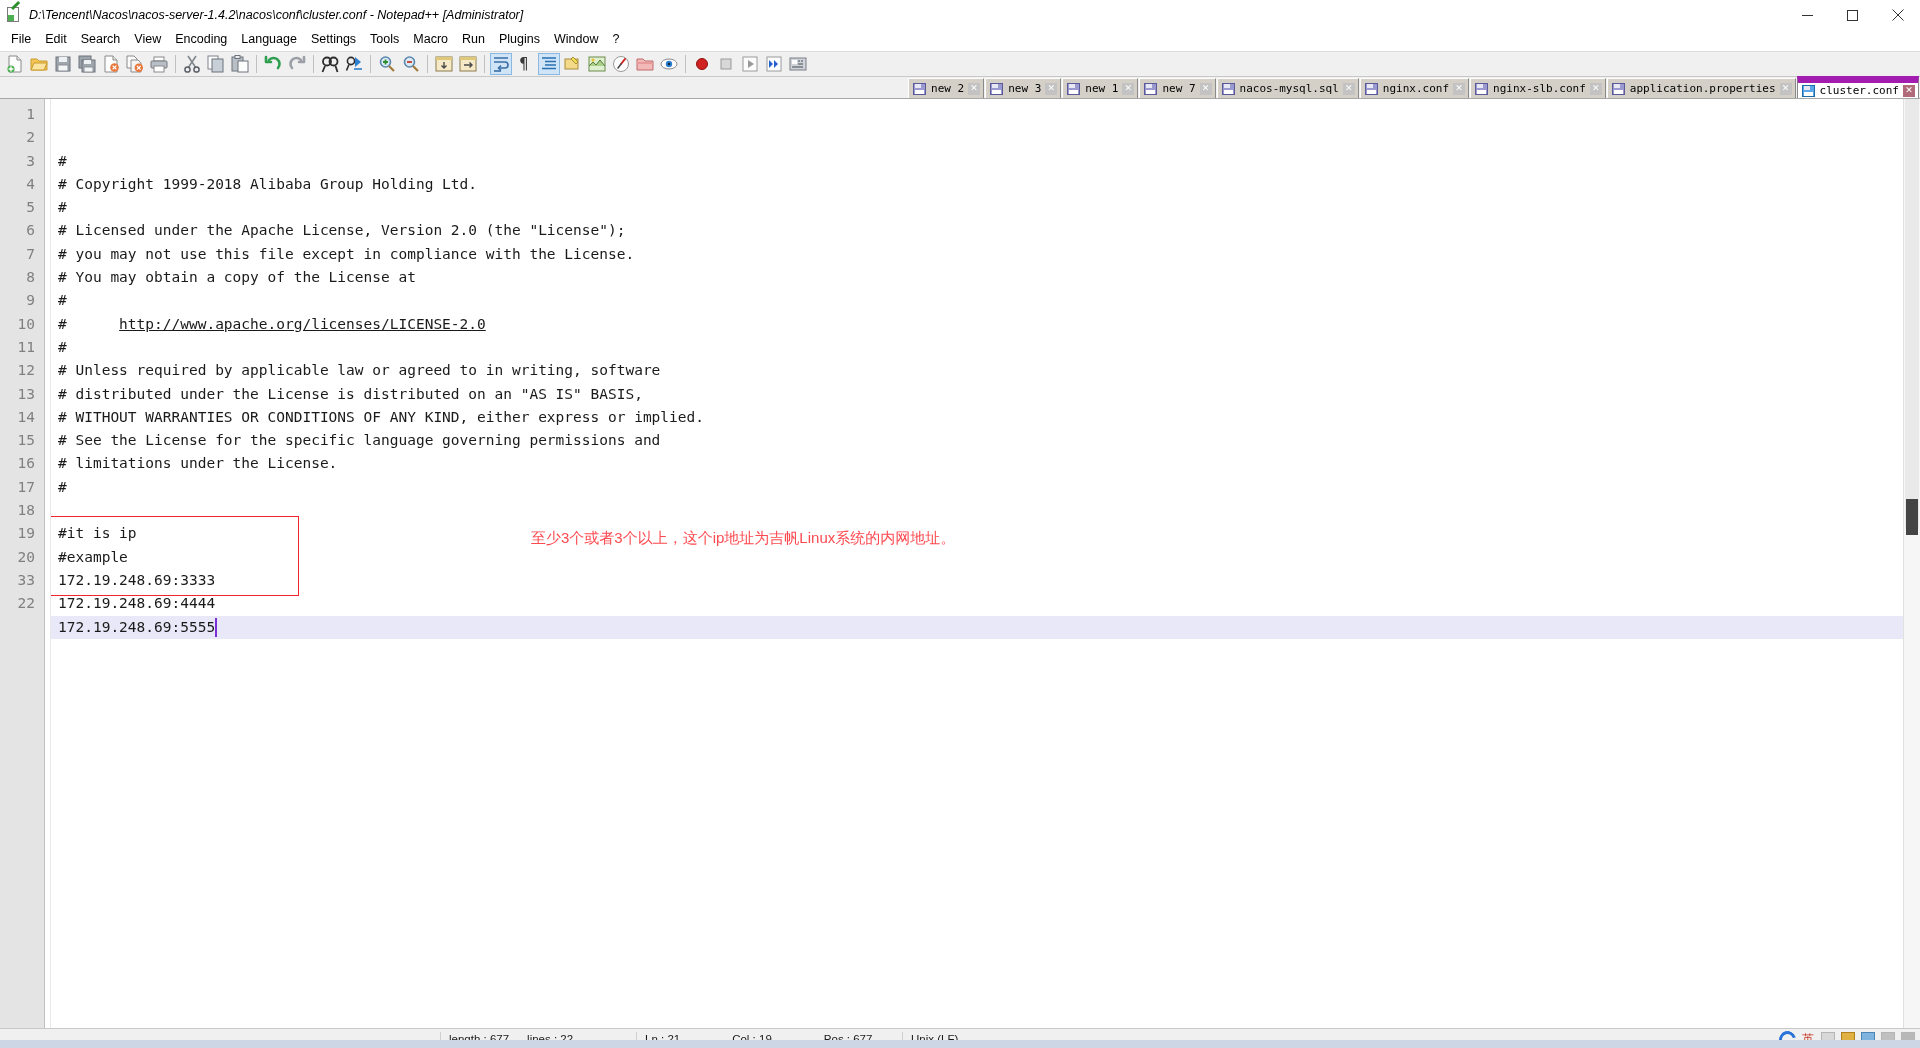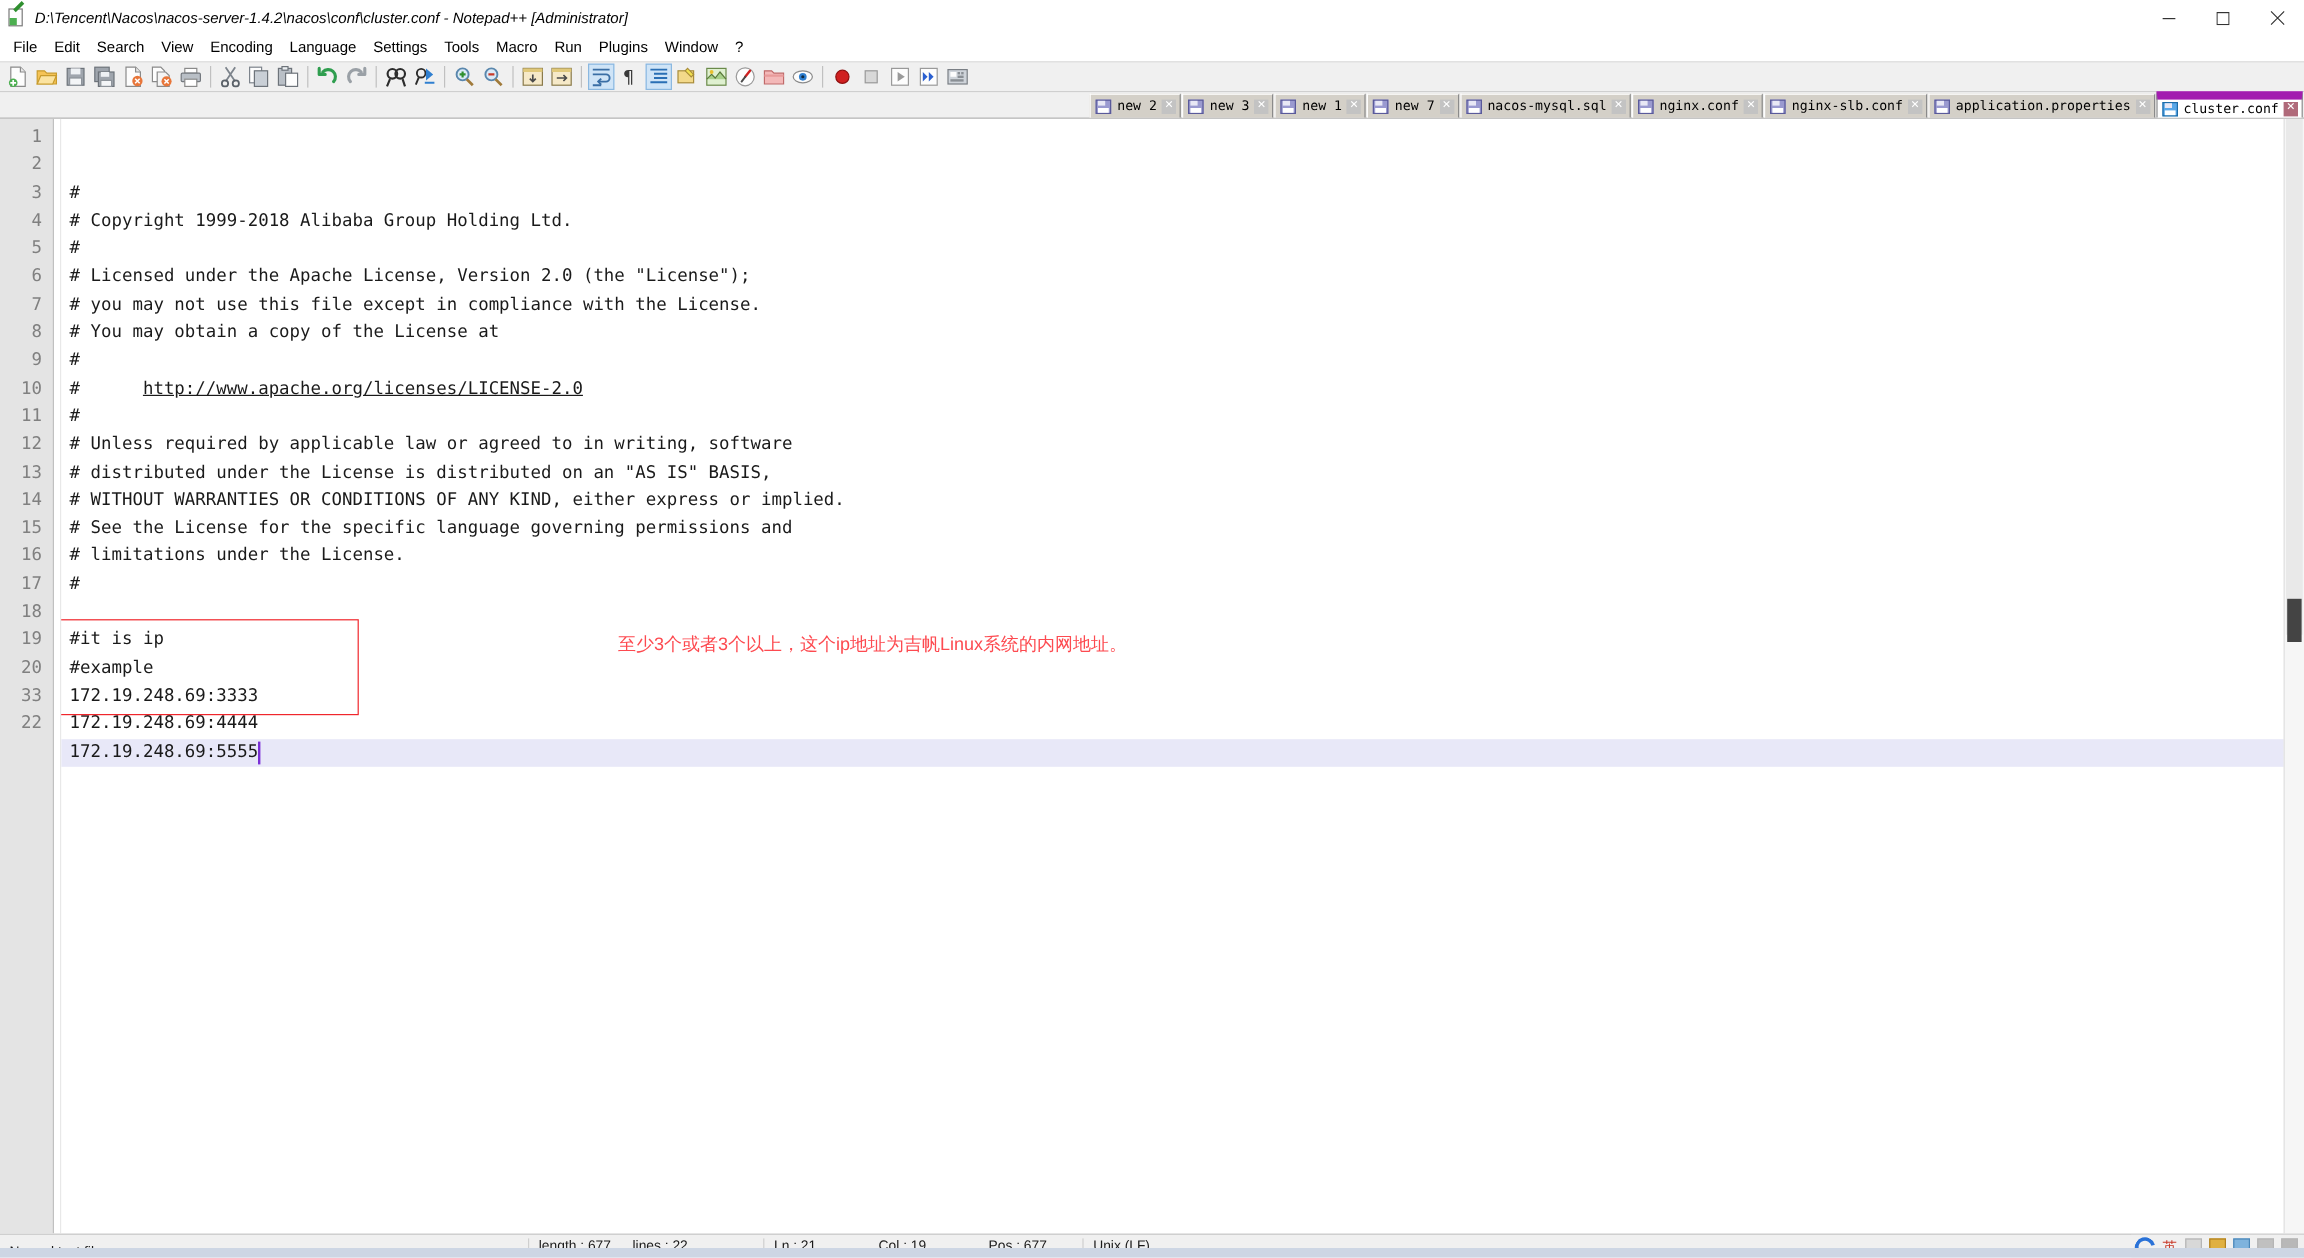--- a/index.html
+++ b/index.html
@@ -703,21 +703,21 @@
       <div>17</div>
       <div>18</div>
       <div>19</div>
       <div>20</div>
       <div>33</div>
       <div>22</div>
     </div>
   <div id="fold-strip"></div>
   <div id="code">
     <div class="ln"><span>#</span></div><div class="ln"><span># Copyright 1999-2018 Alibaba Group Holding Ltd.</span></div><div class="ln"><span>#</span></div><div class="ln"><span># Licensed under the Apache License, Version 2.0 (the "License");</span></div><div class="ln"><span># you may not use this file except in compliance with the License.</span></div><div class="ln"><span># You may obtain a copy of the License at</span></div><div class="ln"><span>#</span></div><div class="ln"><span>#      </span><span class="link">http://www.apache.org/licenses/LICENSE-2.0</span></div><div class="ln"><span>#</span></div><div class="ln"><span># Unless required by applicable law or agreed to in writing, software</span></div><div class="ln"><span># distributed under the License is distributed on an "AS IS" BASIS,</span></div><div class="ln"><span># WITHOUT WARRANTIES OR CONDITIONS OF ANY KIND, either express or implied.</span></div><div class="ln"><span># See the License for the specific language governing permissions and</span></div><div class="ln"><span># limitations under the License.</span></div><div class="ln"><span>#</span></div><div class="ln"><span></span></div><div class="ln"><span>#it is ip</span></div><div class="ln"><span>#example</span></div><div class="ln"><span>172.19.248.69:3333</span></div><div class="ln"><span>172.19.248.69:4444</span></div><div class="ln current" style="position: relative;"><span>172.19.248.69:5555</span><span id="caret" style="left: 163.96px; top: 2px; height: 19px; background: rgb(122, 47, 214);"></span></div><div class="ln"><span></span></div><div id="redbox" style="left: -22px; top: 417.4px; width: 270px; height: 79.9px; border-color: rgb(240, 38, 44);"></div>
-    <div id="annotation" style="left: 464px; top: 427.4px; color: rgb(253, 74, 80);">至少3个或者3个以上，这个ip地址为吉帆Linux系统的内网地址。</div>
+    <div id="annotation" style="left: 480px; top: 427.4px; color: rgb(253, 74, 80);">至少3个或者3个以上，这个ip地址为吉帆Linux系统的内网地址。</div>
   </div>
   <div id="vscroll">
     <div class="thumb"></div>
     <div class="marker"></div>
   </div>
 </div>
 
 <div id="statusbar">
   <div class="sb-cell" id="sb-type">Normal text file</div>
   <div class="sb-sep"></div>

